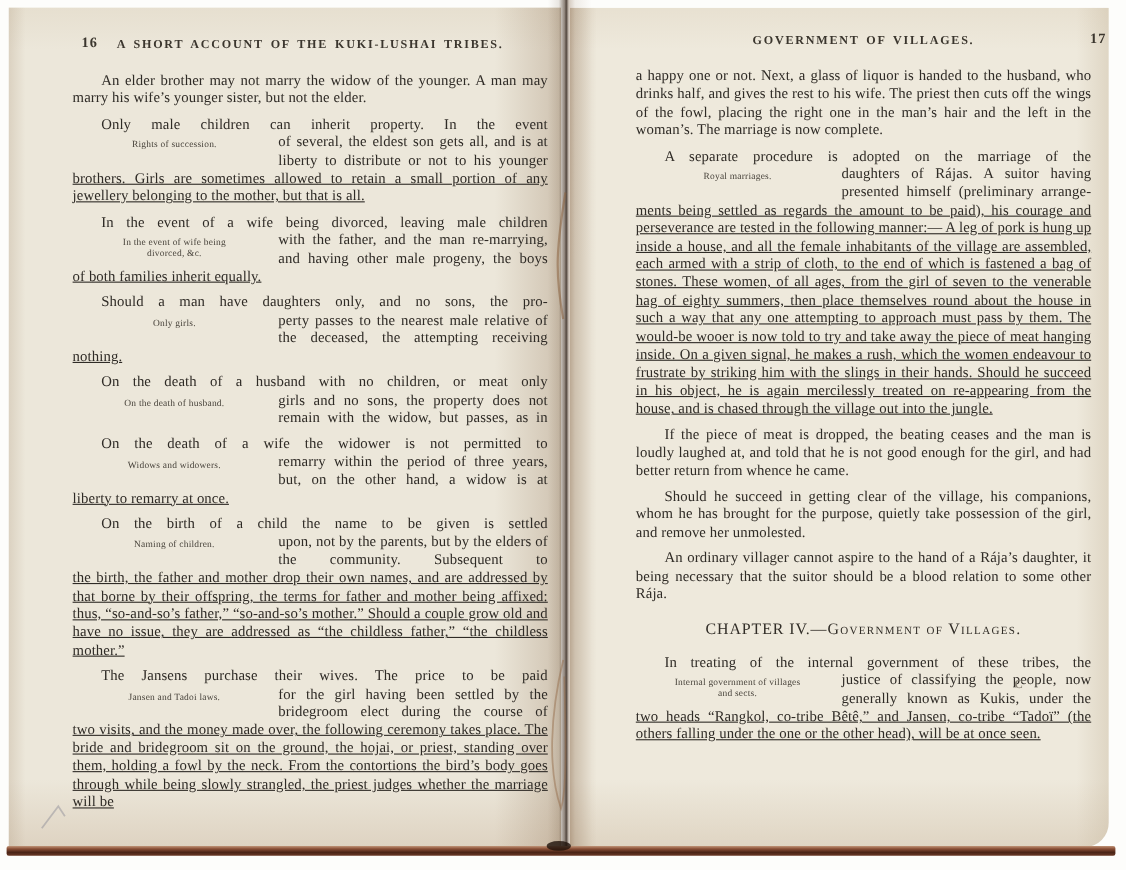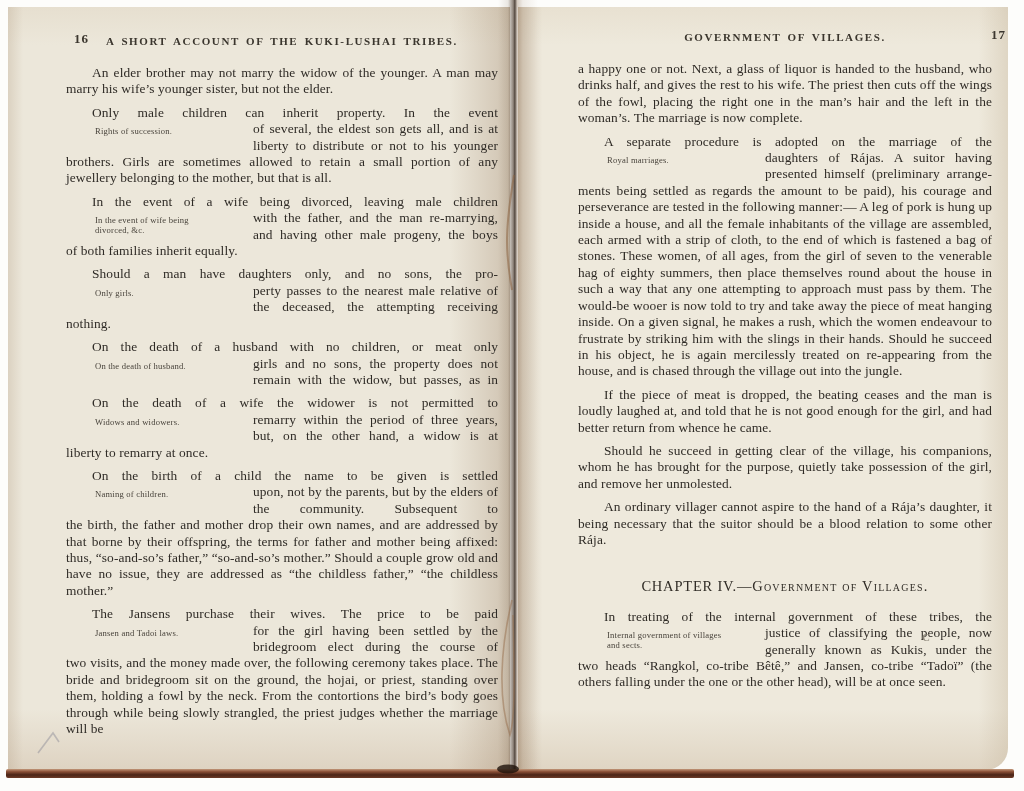--- a/index.html
+++ b/index.html
@@ -65,28 +65,28 @@
   .content-right{position:absolute;left:60px;top:18px;width:414px;}
   .bodytext{font-size:13.4px;line-height:16.4px;letter-spacing:.1px;}
   .para{margin-top:7px;}
   .plain{text-align:justify;text-indent:26px;margin:7px 0 0 0;}
   .plain.no-indent{text-indent:0;}
   .lead{text-align:justify;text-align-last:justify;text-indent:26px;}
   .noterow{display:flex;align-items:stretch;}
   .sidenote{
     flex:0 0 168px;width:168px;box-sizing:border-box;
     padding:5px 12px 0 29px;
-    font-size:8.6px;line-height:10px;color:#48433b;letter-spacing:.2px;
+    font-size:8.6px;line-height:10px;color:#48433b;letter-spacing:.2px;text-align:center;
   }
   .mid{flex:1;text-align:justify;text-align-last:justify;margin-left:19px;}
-  .rest{text-align:justify;}
+  .rest{text-align:justify;text-decoration:underline;}
 
   
   .chapter{
-    margin-top:30px;margin-bottom:13px;text-align:center;
+    margin-top:16px;margin-bottom:13px;text-align:center;
     color:#312d27;letter-spacing:.8px;white-space:nowrap;
   }
   .chapter .prefix{font-size:14.5px;}
   .chapter .title{font-size:14.5px;font-variant:small-caps;letter-spacing:1.2px;}
 
   .signature{
     position:absolute;right:62px;bottom:48px;
     font-size:11px;color:#8d877a;font-weight:bold;
   }
 </style>

